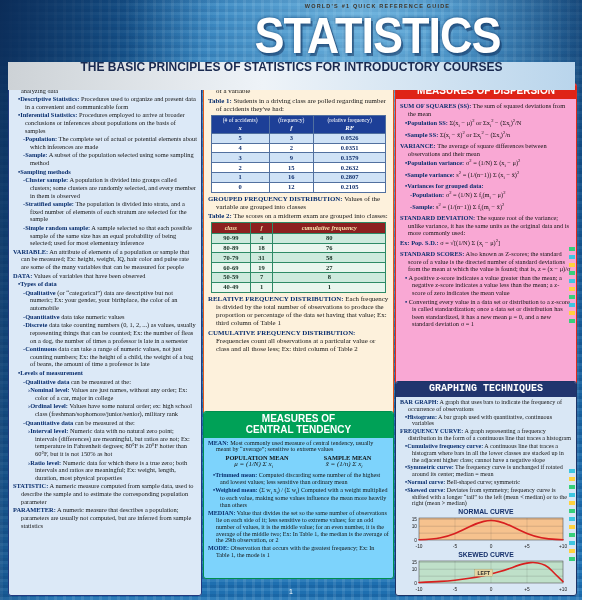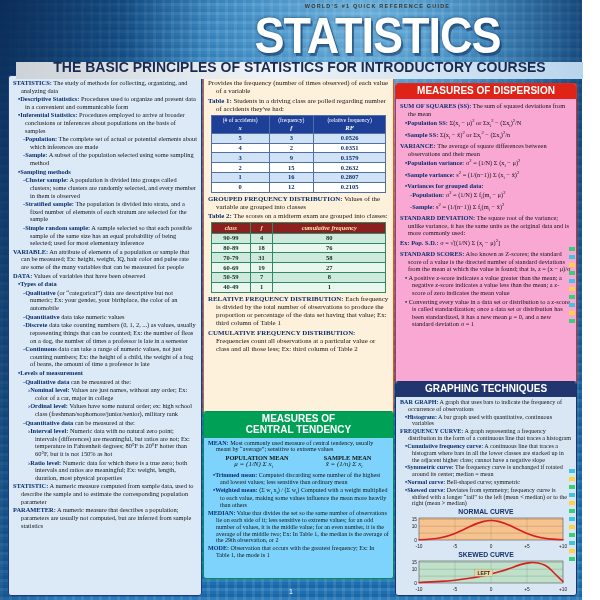--- a/index.html
+++ b/index.html
@@ -13,41 +13,41 @@
       linear-gradient(255deg, rgba(11,44,88,.65) 0%, rgba(11,44,88,0) 20%),
       repeating-linear-gradient(90deg, rgba(255,255,255,.09) 0 3px, rgba(255,255,255,0) 3px 9px),
       repeating-linear-gradient(0deg, rgba(130,195,235,.16) 0 3px, rgba(0,40,90,.12) 3px 6px, rgba(0,0,0,0) 6px 9px);}
   .tagline{position:absolute;left:200px;top:3px;width:355px;text-align:center;
     font-family:"Liberation Sans",sans-serif;font-size:5.5px;letter-spacing:1.2px;
     color:#3f3428;font-weight:bold;z-index:3;}
   .bigtitle{position:absolute;left:200px;top:7px;width:355px;text-align:center;
     font-family:"Liberation Sans",sans-serif;font-weight:bold;font-size:45px;
     color:#fff;letter-spacing:-1px;transform:scaleY(1.12);transform-origin:top;
     text-shadow:0 0 3px rgba(6,40,86,.7),2px 3px 0 rgba(8,35,80,.45);z-index:3;}
-  .subbar{position:absolute;left:16px;top:62px;width:567px;height:17px;
+  .subbar{position:absolute;left:8px;top:62px;width:567px;height:28px;
     background:linear-gradient(90deg,#cdd2d6,#eef3f8 45%,#b9d5ec);
-    font-family:"Liberation Sans",sans-serif;font-weight:bold;font-size:14px;
+    font-family:"Liberation Sans",sans-serif;font-weight:bold;font-size:12px;
     color:#19294f;text-align:center;line-height:11px;z-index:2;}
   .badge{position:absolute;left:60px;top:4px;width:88px;height:78px;z-index:6;}
   .sec{position:absolute;border:1.5px solid;border-radius:3px;overflow:hidden;}
   .sec-h{color:#fff;font-family:"Liberation Sans",sans-serif;font-weight:bold;
     text-align:center;font-size:10px;line-height:1.05;padding:2px 0 2.5px;}
   .sec-b{padding:3px 4px;color:#151515;font-size:6.4px;line-height:1.19;}
   #sec-basic{left:8px;top:75px;width:192px;height:519px;border-color:#22397f;background:#dce9f7;}
   #sec-basic .sec-h{background:#1273bd;}
   #sec-freq{left:203px;top:75px;width:189px;height:349px;border-color:#e2581c;background:#fdf1dc;}
   #sec-freq .sec-h{background:#e8560f;}
   #sec-freq .sec-b{font-size:6.9px;line-height:1.2;}
   #sec-central{left:203px;top:411px;width:189px;height:166px;border-color:#008f4e;background:#7dd3fc;}
   #sec-central .sec-h{background:#00a157;}
   #sec-central .sec-b{font-size:6.1px;line-height:1.13;padding:2px 4px;}
   #sec-disp{left:395px;top:75px;width:180px;height:302px;border-color:#e02a1d;background:#f9a8d4;margin-top:8px;}
   #sec-disp .sec-h{background:#df2317;}
   #sec-graph{left:395px;top:381px;width:180px;height:213px;border-color:#1c3366;background:#d9e7f5;}
-  #sec-graph .sec-h{background:#21356e;}
+  #sec-graph .sec-h{background:#21356e;font-family:Liberation Mono, monospace;}
   #sec-graph .sec-b{font-size:6.1px;line-height:1.12;padding:2px 4px;}
   .it{margin:0 0 1px 0;}
   .it b{color:#0a2f6e;}
   .i0{padding-left:8px;text-indent:-8px;}
   .i1{padding-left:12px;text-indent:-7px;}
   .i2{padding-left:17px;text-indent:-7px;}
   .i3{padding-left:22px;text-indent:-7px;}
   table{border-collapse:collapse;margin:2px auto;width:97%;}
   th,td{border:0.5px solid #51709f;}
   .t1 th{background:#1d3f97;color:#fff;font-weight:normal;font-size:5.6px;padding:1px;text-align:center;}

